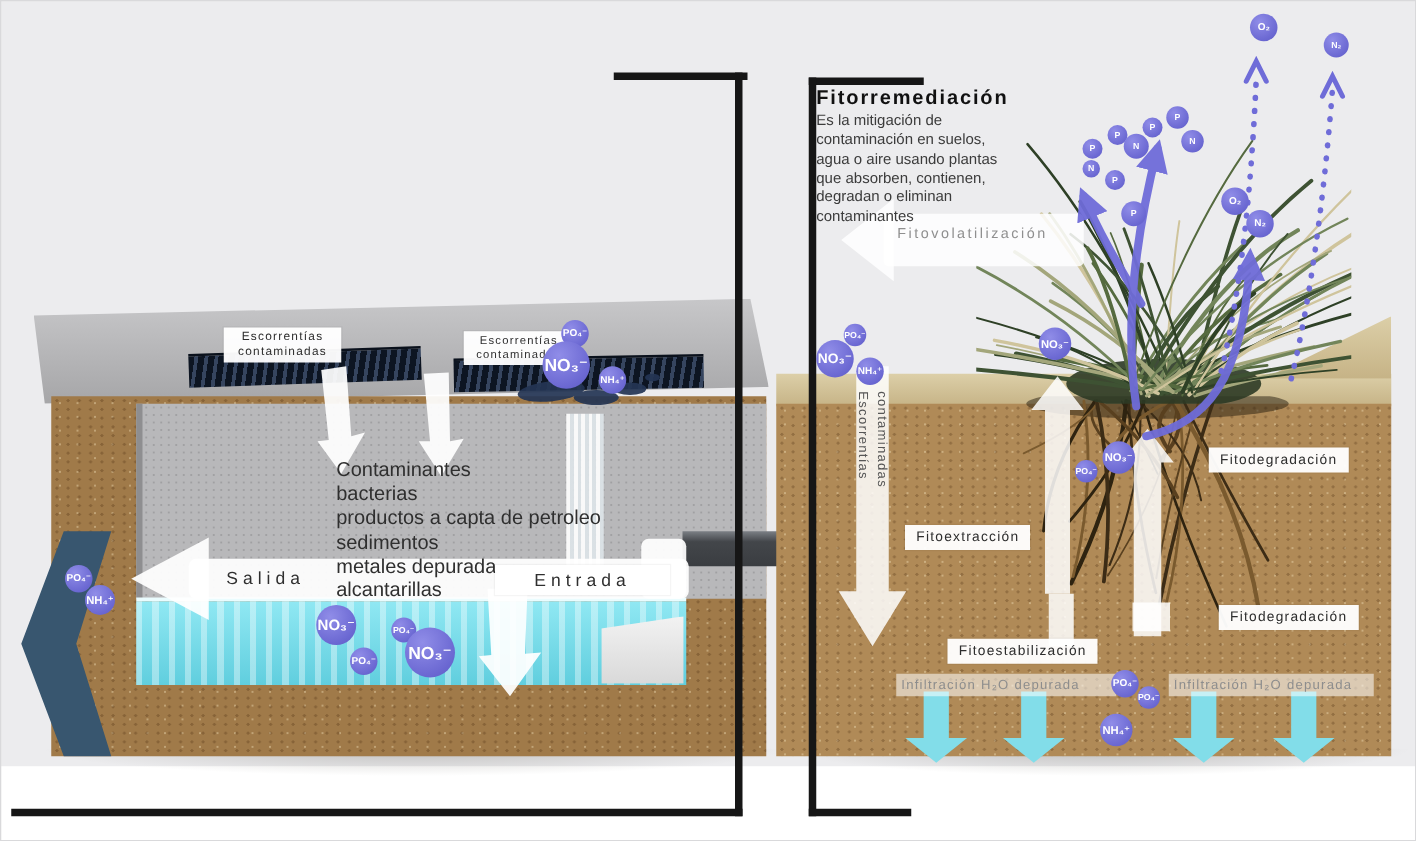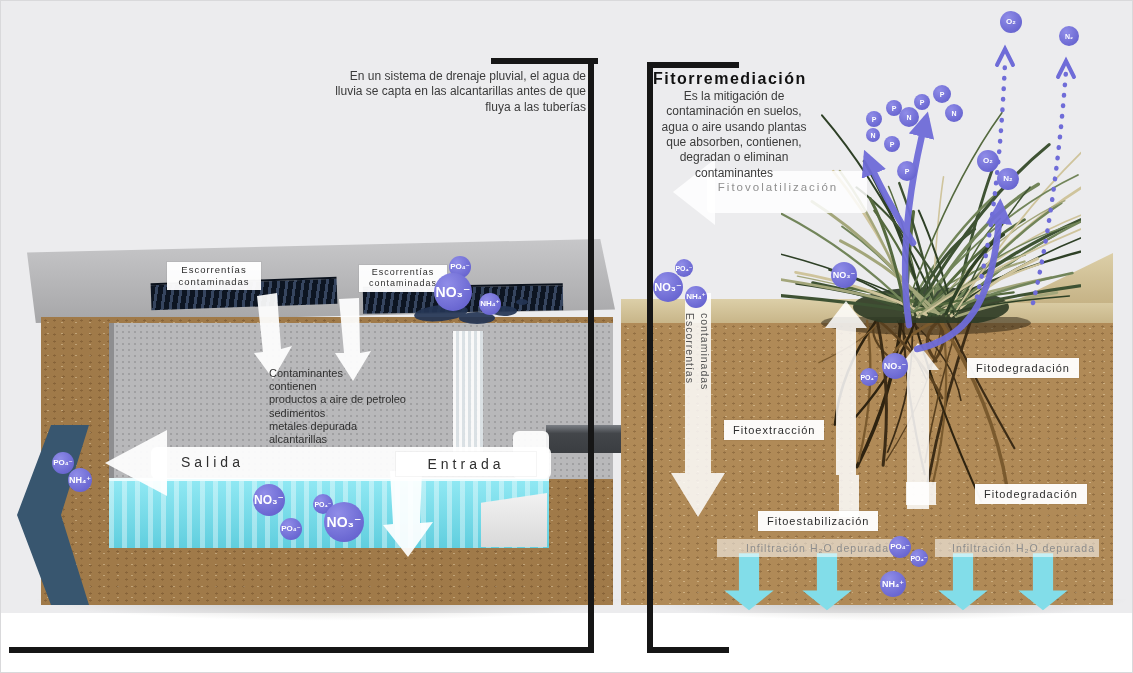--- a/index.html
+++ b/index.html
@@ -28,26 +28,26 @@
   .waterfall{background:repeating-linear-gradient(90deg,#ffffff 0 3px,#dde4e8 3px 6px);opacity:.92;}
   .platform{background:linear-gradient(#f2f2f2,#d9d9d9);}
   
   .bracket{background:#161616;}
   
   .h-title{font-size:25px;letter-spacing:8px;color:#1c1c1c;white-space:nowrap;}
   .h-desc{font-size:12px;line-height:1.28;color:#3b3b3b;}
   .bio-sub{font-size:16px;font-weight:bold;letter-spacing:1.5px;color:#111;}
   .wlabel{background:rgba(255,255,255,.96);color:#2d2d2d;text-align:center;
     letter-spacing:1px;box-shadow:0 0 0 1px rgba(0,0,0,.04);}
-  .runoff{font-size:9.5px;line-height:1.25;padding:2px 4px;white-space:pre-line;}
+  .runoff{font-size:9.5px;line-height:1.25;padding:2px 4px;white-space:pre-line;margin-left:12px;}
   .big-flow{font-size:14px;letter-spacing:4px;color:#2f2f2f;}
   .proc{font-size:11px;padding:4px 9px;letter-spacing:1px;}
   .ghost{background:rgba(255,255,255,.55);color:#8d8d8d;font-size:10.5px;
-    letter-spacing:1px;text-align:right;padding:3px 4px;}
-  .contam{font-size:11px;line-height:1.2;color:#2f2f2f;}
+    letter-spacing:1px;text-align:left;padding:3px 4px;}
+  .contam{font-size:16px;line-height:1.2;color:#2f2f2f;}
   .vtext{writing-mode:vertical-lr;font-size:10.5px;letter-spacing:1px;color:#565656;
     white-space:pre-line;line-height:1.45;}
   .fitovol{font-size:11.5px;letter-spacing:2px;color:#8f8f8f;text-align:center;}
   
   .bubble{position:absolute;border-radius:50%;display:flex;align-items:center;justify-content:center;
     background:radial-gradient(circle at 35% 30%,#908de8,#6b68d2 70%,#5e5bc4);
     color:#fff;font-weight:bold;line-height:1;z-index:40;white-space:nowrap;}
 </style>
 </head>
 <body>
@@ -219,33 +219,32 @@
     </g>
   </svg>
 
   <div class="abs bracket" style="left:490px;top:57px;width:107px;height:6px;z-index:20;"></div>
   <div class="abs bracket" style="left:587px;top:57px;width:6px;height:595px;z-index:20;"></div>
   <div class="abs bracket" style="left:8px;top:646px;width:585px;height:6px;z-index:20;"></div>
   <div class="abs bracket" style="left:646px;top:61px;width:92px;height:6px;z-index:20;"></div>
   <div class="abs bracket" style="left:646px;top:61px;width:6px;height:591px;z-index:20;"></div>
   <div class="abs bracket" style="left:646px;top:646px;width:82px;height:6px;z-index:20;"></div>
 
-  <div class="abs h-desc" style="left:330px;top:68px;width:255px;text-align:right;z-index:25;">En un sistema de drenaje pluvial, el agua de lluvia se capta en las alcantarillas antes de que fluya a las tuberías</div>
   <div class="abs bio-sub" style="left:652px;top:69px;z-index:25;">Fitorremediación</div>
-  <div class="abs h-desc" style="left:652px;top:88px;width:162px;z-index:25;text-align:center;">Es la mitigación de contaminación en suelos, agua o aire usando plantas que absorben, contienen, degradan o eliminan contaminantes</div>
+  <div class="abs h-desc" style="left:652px;top:88px;width:162px;z-index:25;">Es la mitigación de contaminación en suelos, agua o aire usando plantas que absorben, contienen, degradan o eliminan contaminantes</div>
 
   <div class="abs wlabel runoff" style="left:166px;top:261px;width:94px;z-index:30;">Escorrentías
 contaminadas</div>
   <div class="abs wlabel runoff" style="left:358px;top:264px;width:88px;font-size:9px;z-index:30;">Escorrentías
 contaminadas</div>
 
   <div class="abs contam" style="left:268px;top:366px;z-index:30;">
     <div>Contaminantes</div>
-    <div>contienen</div>
-    <div>productos a aire de petroleo</div>
+    <div>bacterias</div>
+    <div>productos a capta de petroleo</div>
     <div>sedimentos</div>
     <div>metales depurada</div>
     <div>alcantarillas</div>
   </div>
 
   <div class="abs big-flow" style="left:180px;top:453px;z-index:30;">Salida</div>
   <div class="abs wlabel big-flow" style="left:395px;top:451px;width:140px;padding:4px 0;z-index:30;text-align:center;">Entrada</div>
 
   <div class="abs fitovol" style="left:706px;top:180px;width:142px;z-index:30;">Fitovolatilización</div>
   <div class="abs vtext" style="left:681px;top:312px;height:165px;z-index:30;">Escorrentías

